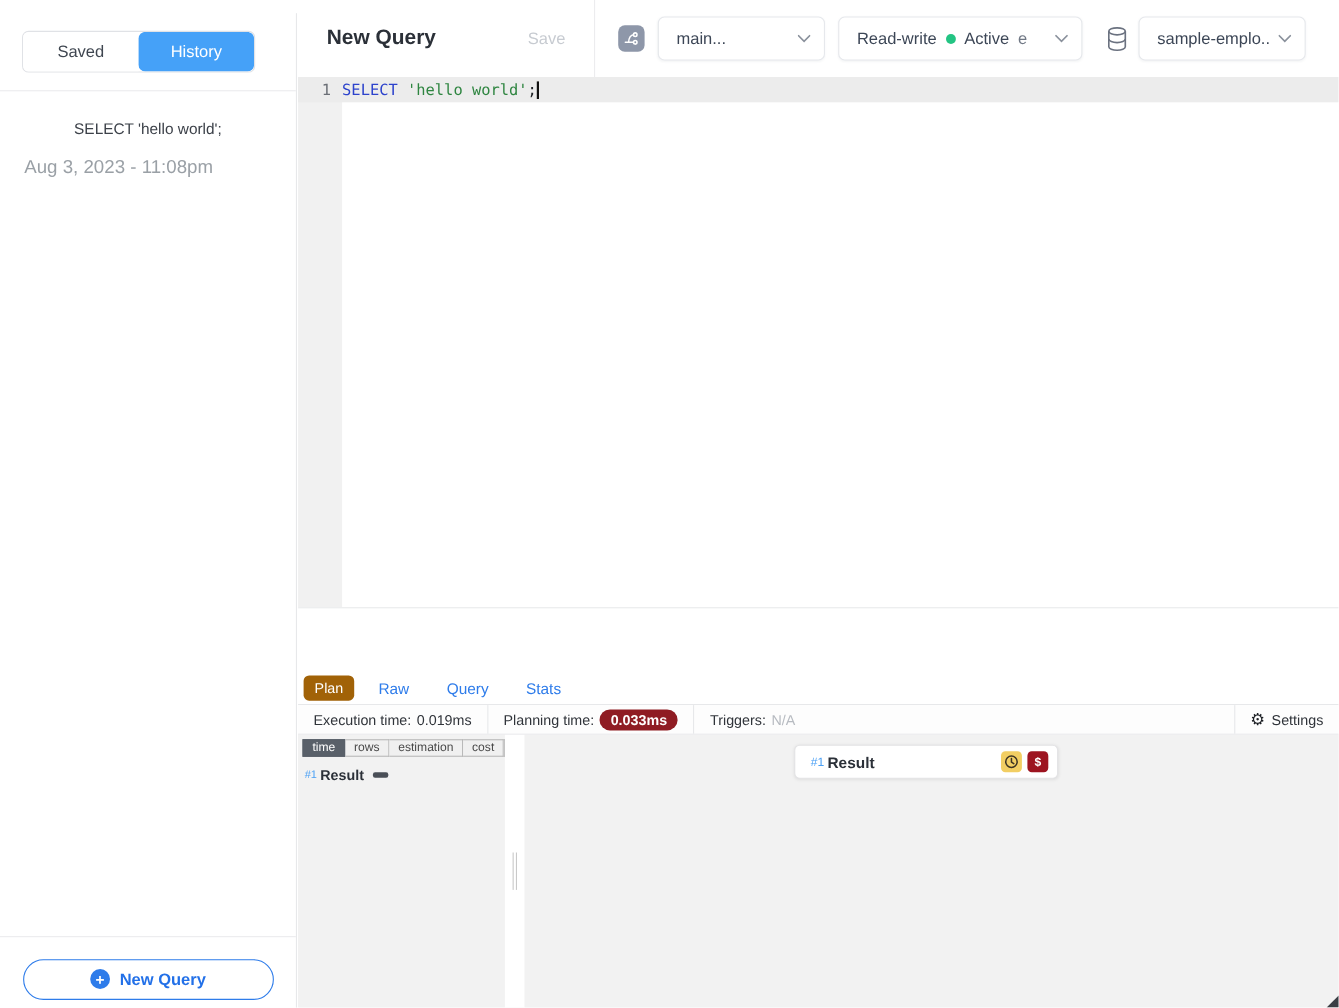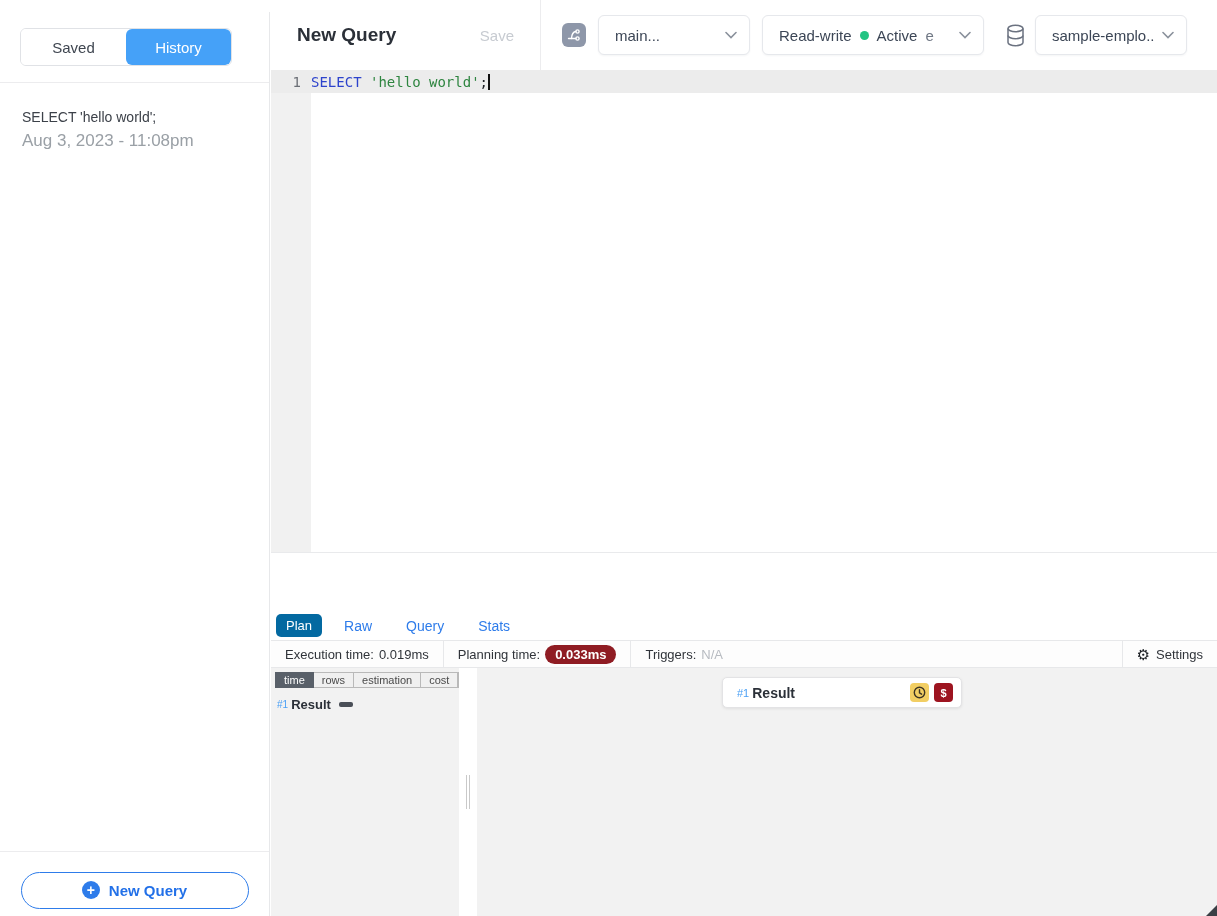--- a/index.html
+++ b/index.html
@@ -12,21 +12,21 @@
     background:#fff; border-right:1px solid #e7e8ea; }
   .sidebar-header { height:71px; border-bottom:1px solid #ececee; display:flex;
     align-items:center; padding:0 20px; }
   .seg-control { display:flex; width:212px; height:38px; border:1px solid #e0e2e6;
     border-radius:6px; overflow:hidden; background:#fff; }
   .seg-btn { flex:1; border:none; background:#fff; font-size:15px; color:#3f4650;
     font-family:inherit; cursor:pointer; }
   .seg-btn.active { background:#45a1f8; color:#fff; border-radius:6px; }
   .history-list { padding:18px 0; }
   .history-item { padding:8px 22px; cursor:pointer; }
-  .history-query { font-size:14px; color:#3c4149; margin-bottom:6px; }
+  .history-query { font-size:14px; color:#3c4149; margin-bottom:17px;text-align:center; }
   .history-time { font-size:17px; color:#9aa0a6; }
   .sidebar-footer { position:absolute; left:0; right:0; bottom:0; height:77px;
     border-top:1px solid #ececee; display:flex; align-items:center; justify-content:center; }
   .new-query-btn { width:228px; height:37px; border:1px solid #2e7cea; border-radius:19px;
     background:#fff; color:#2270e8; font-size:15px; font-weight:bold; font-family:inherit;
     display:flex; align-items:center; justify-content:center; gap:9px; cursor:pointer; }
   .plus-circle { width:18px; height:18px; border-radius:50%; background:#2e7cea; color:#fff;
     display:flex; align-items:center; justify-content:center; font-size:14px; font-weight:bold;
     line-height:1; padding-bottom:1px; }
 
@@ -79,21 +79,21 @@
   .run-divider { width:1px; height:26px; background:#e3e4e7; margin:0 0 0 40px; }
   .link-btn { background:none; border:none; font-family:inherit; font-size:15px;
     color:#2e7cea; cursor:pointer; margin-left:26px; }
   .duration { margin-left:auto; margin-right:26px; font-size:14px; color:#8e939b; }
 
   
   .result-tabs { position:absolute; left:0; right:0; top:611px; height:30px; background:#fff;
     border-bottom:1px solid #e7e8ea; display:flex; align-items:center; padding-left:5px; }
   .rtab { background:none; border:none; font-family:inherit; font-size:14px; color:#2e7cea;
     padding:3px 12px; margin-right:10px; cursor:pointer; }
-  .rtab.active { background:#0369a1; color:#fff; border-radius:5px; font-size:13px;
+  .rtab.active { background:#a16207; color:#fff; border-radius:5px; font-size:13px;
     padding:4px 10px; }
 
   
   .stats-bar { position:absolute; left:0; right:0; top:641px; height:27px; background:#fdfdfd;
     border-bottom:1px solid #e7e8ea; display:flex; align-items:center; font-size:13px;
     color:#30343a; }
   .stat-seg { display:flex; align-items:center; padding:0 14px; height:100%; }
   .stat-seg + .stat-seg { border-left:1px solid #e7e8ea; }
   .stat-label { margin-right:5px; }
   .badge-maroon { background:#8f1c23; color:#fff; font-weight:bold; border-radius:10px;

